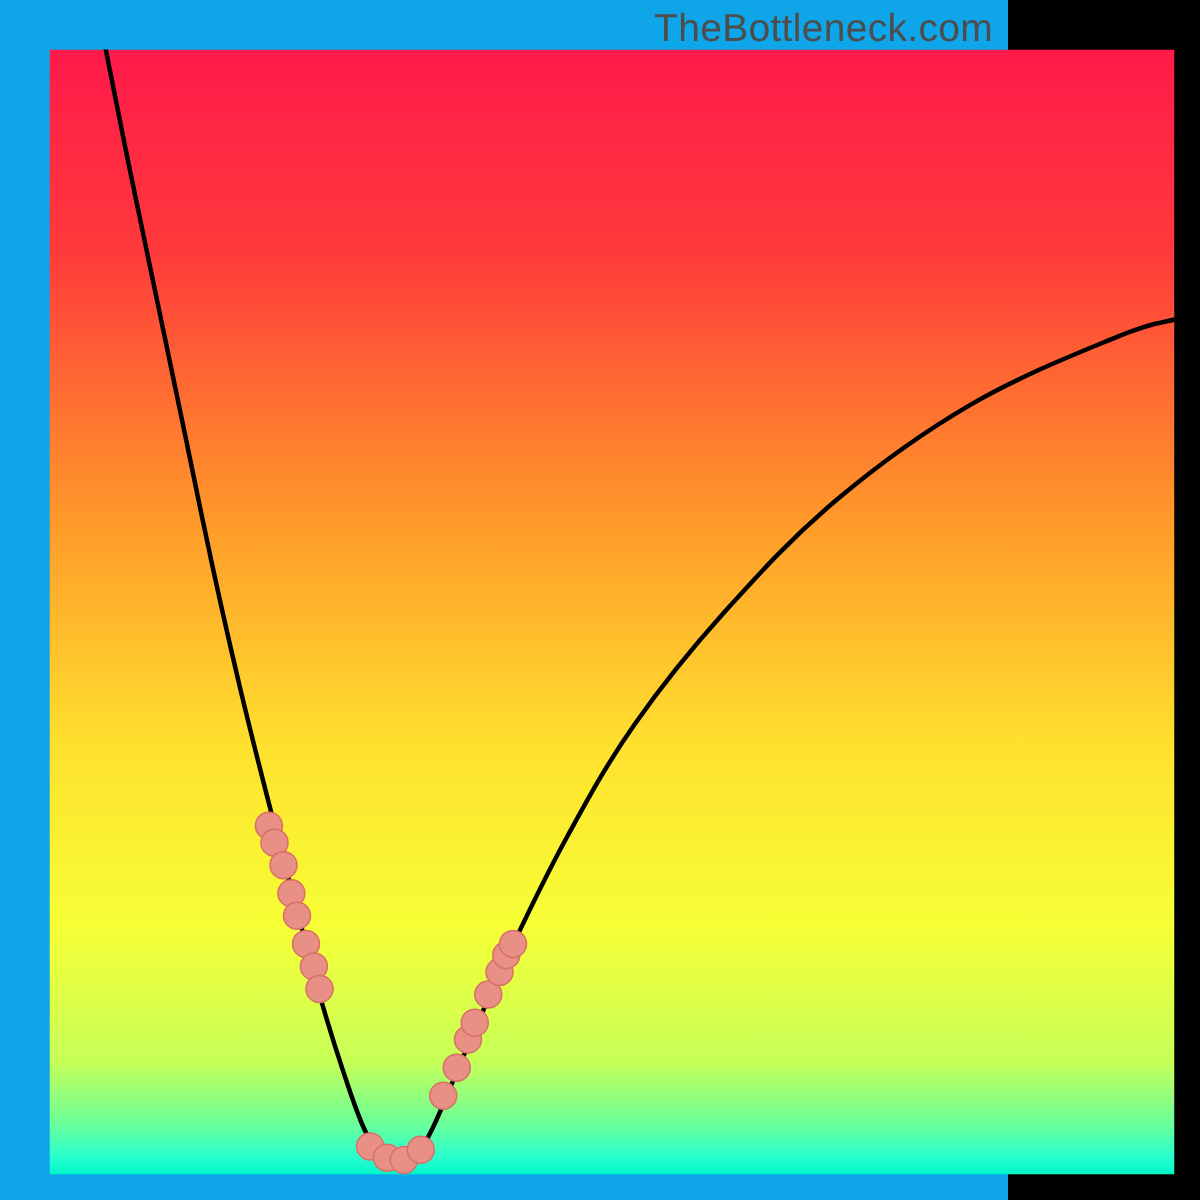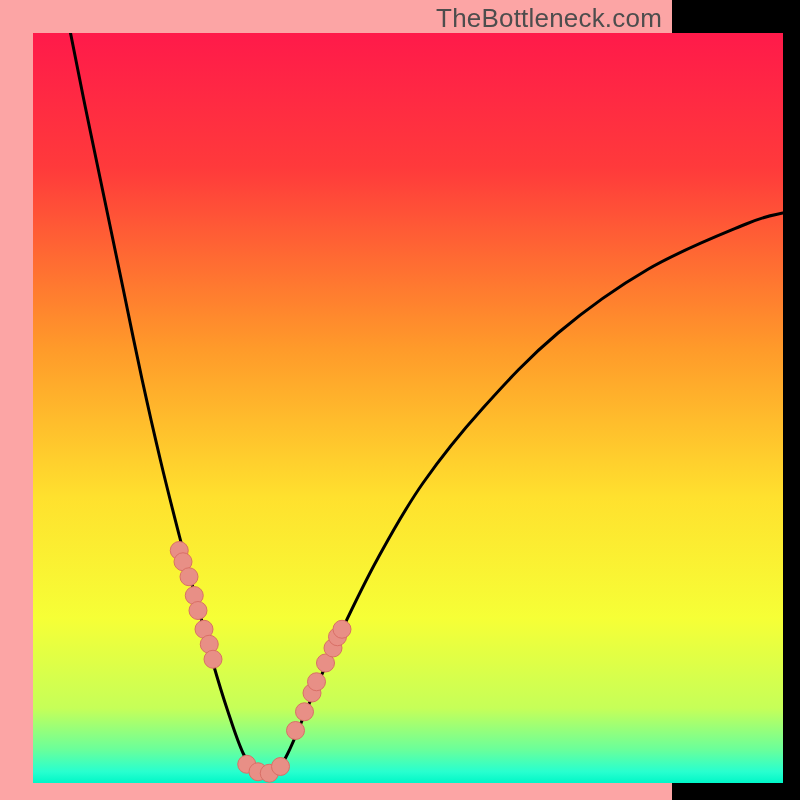--- a/index.html
+++ b/index.html
@@ -10,21 +10,21 @@
     overflow: hidden;
     background: #000;
     font-family: Arial, Helvetica, sans-serif;
   }
   .frame {
     position: absolute;
     left: 0;
     top: 0;
     width: 672px;
     height: 800px;
-    background: #fca5a5;
+    background: #0ea5e9;
   }
   .plot {
     position: absolute;
     left: 33px;
     top: 33px;
     width: 750px;
     height: 750px;
   }
   .watermark {
     position: absolute;

